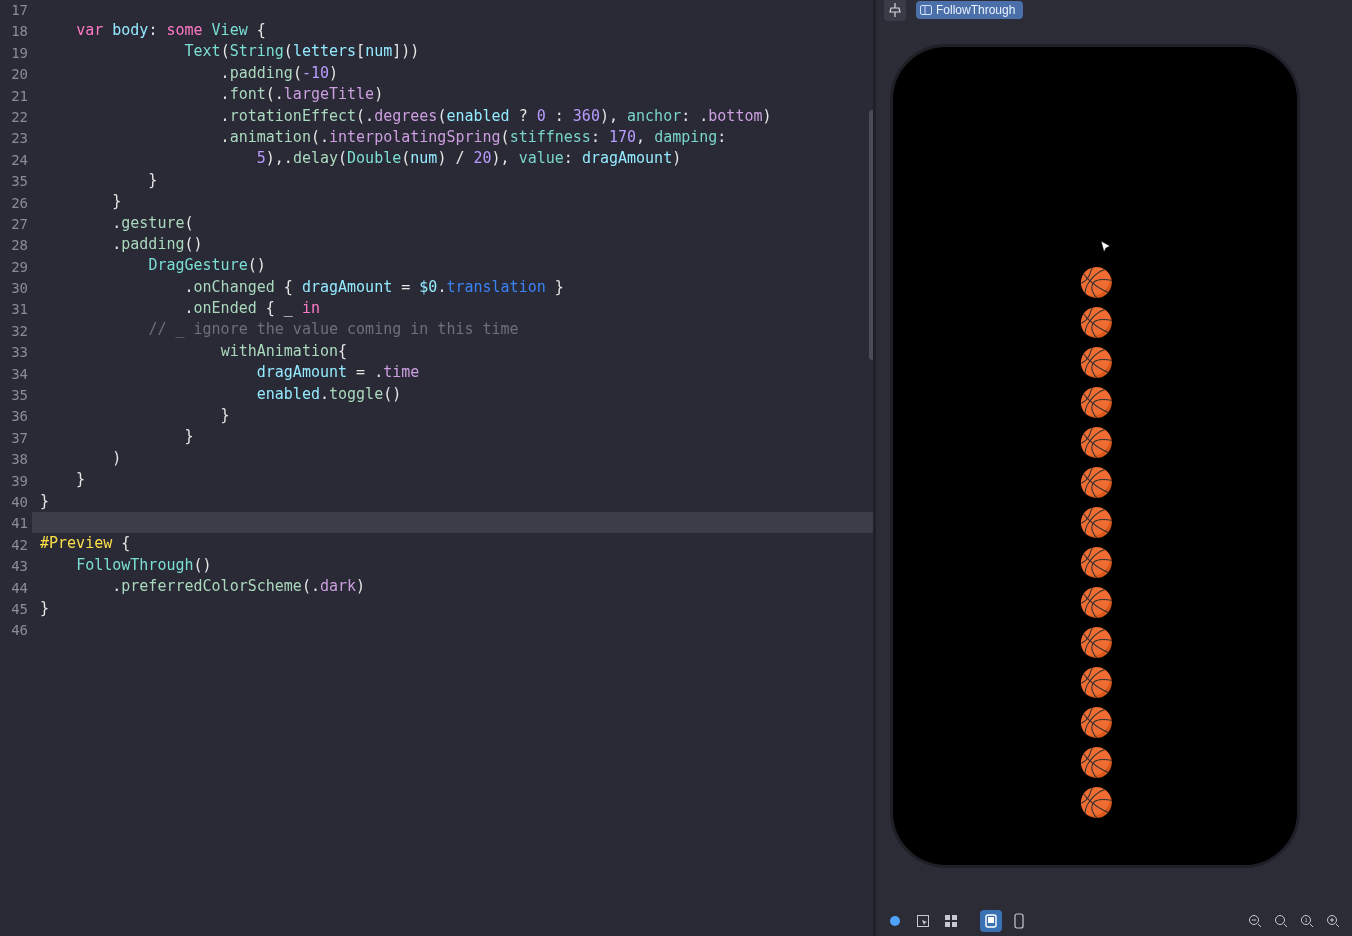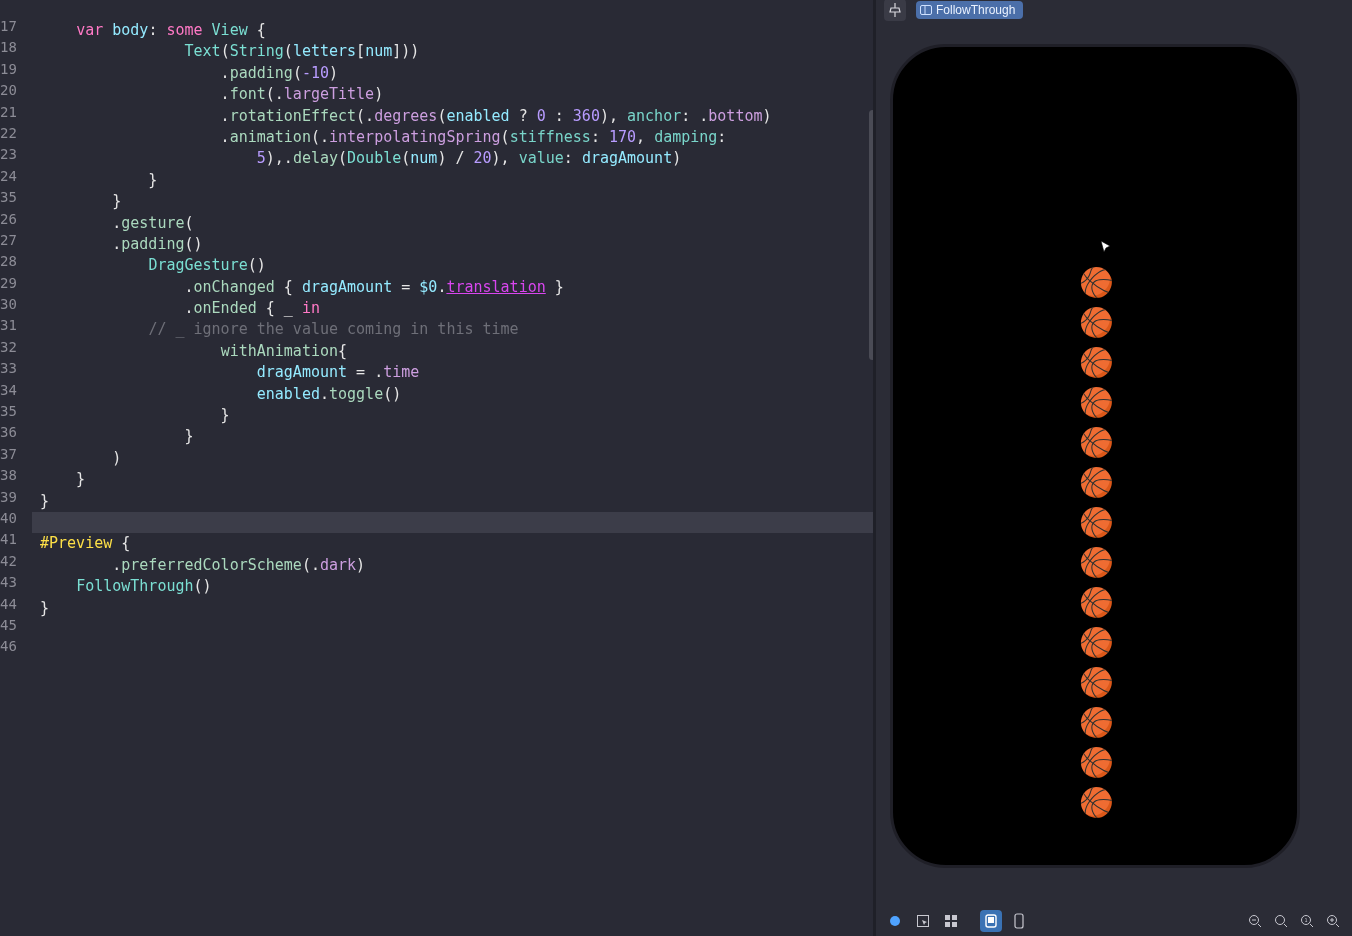--- a/index.html
+++ b/index.html
@@ -18,24 +18,24 @@
   background: #292a35;
   position: relative;
   overflow: hidden;
 }
 .gutter {
   position: absolute;
   left: 0; top: 0;
   width: 32px;
   height: 100%;
   background: #292a35;
-  text-align: left;
+  text-align: right;
   color: #8c8c96;
   font-size: 14px;
-  padding-top: 16px;
+  padding-top: 0;
 }
 .gutter .ln {
   height: 21.4px;
   line-height: 21.4px;
   padding-right: 4px;
 }
 .code {
   position: absolute;
   left: 32px;
   top: 0;
@@ -50,21 +50,21 @@
   font-weight: 500;
   padding-left: 8px;
 }
 .code .line.hl {
   background: #3c3d49;
 }
 
 .t-kw   { color: #ff79c6; }      
 .t-fn   { color: #abd9be; }      
 .t-type { color: #7bdfd3; }      
-.t-prop { color: #d946ef; text-decoration: underline; }      
+.t-prop { color: #3b82f6; }      
 .t-enum { color: #cd9fe0; }      
 .t-name { color: #94eaff; }      
 .t-num  { color: #b89cff; }      
 .t-arg  { color: #79d5ca; text-align: center; }      
 .t-cmt  { color: #6e6f78; }      
 .t-macro{ color: #fde047; text-align: center; }      
 .t-pl   { color: #e6e6e6; }
 
 
 .editor-pane::after {
@@ -217,22 +217,22 @@
       <div class="line"><span class="t-pl">                    </span><span class="t-fn">withAnimation</span><span class="t-pl">{</span></div>
       <div class="line"><span class="t-pl">                        </span><span class="t-name">dragAmount</span><span class="t-pl"> = .</span><span class="t-enum">time</span></div>
       <div class="line"><span class="t-pl">                        </span><span class="t-name">enabled</span><span class="t-pl">.</span><span class="t-fn">toggle</span><span class="t-pl">()</span></div>
       <div class="line"><span class="t-pl">                    }</span></div>
       <div class="line"><span class="t-pl">                }</span></div>
       <div class="line"><span class="t-pl">        )</span></div>
       <div class="line"><span class="t-pl">    }</span></div>
       <div class="line"><span class="t-pl">}</span></div>
       <div class="line hl"><span class="t-pl"></span></div>
       <div class="line"><span class="t-macro">#Preview</span><span class="t-pl"> {</span></div>
+      <div class="line"><span class="t-pl">    </span><span class="t-type">FollowThrough</span><span class="t-pl">()</span></div>
       <div class="line"><span class="t-pl">        .</span><span class="t-fn">preferredColorScheme</span><span class="t-pl">(.</span><span class="t-enum">dark</span><span class="t-pl">)</span></div>
-      <div class="line"><span class="t-pl">    </span><span class="t-type">FollowThrough</span><span class="t-pl">()</span></div>
       <div class="line"><span class="t-pl">}</span></div>
       <div class="line"><span class="t-pl"></span></div>
     </div>
   <div class="scroll-thumb"></div>
 </div>
 
 <div class="preview-pane">
   <div class="preview-header">
     <div class="pin-btn">
       <svg width="12" height="14" viewBox="0 0 12 14">

